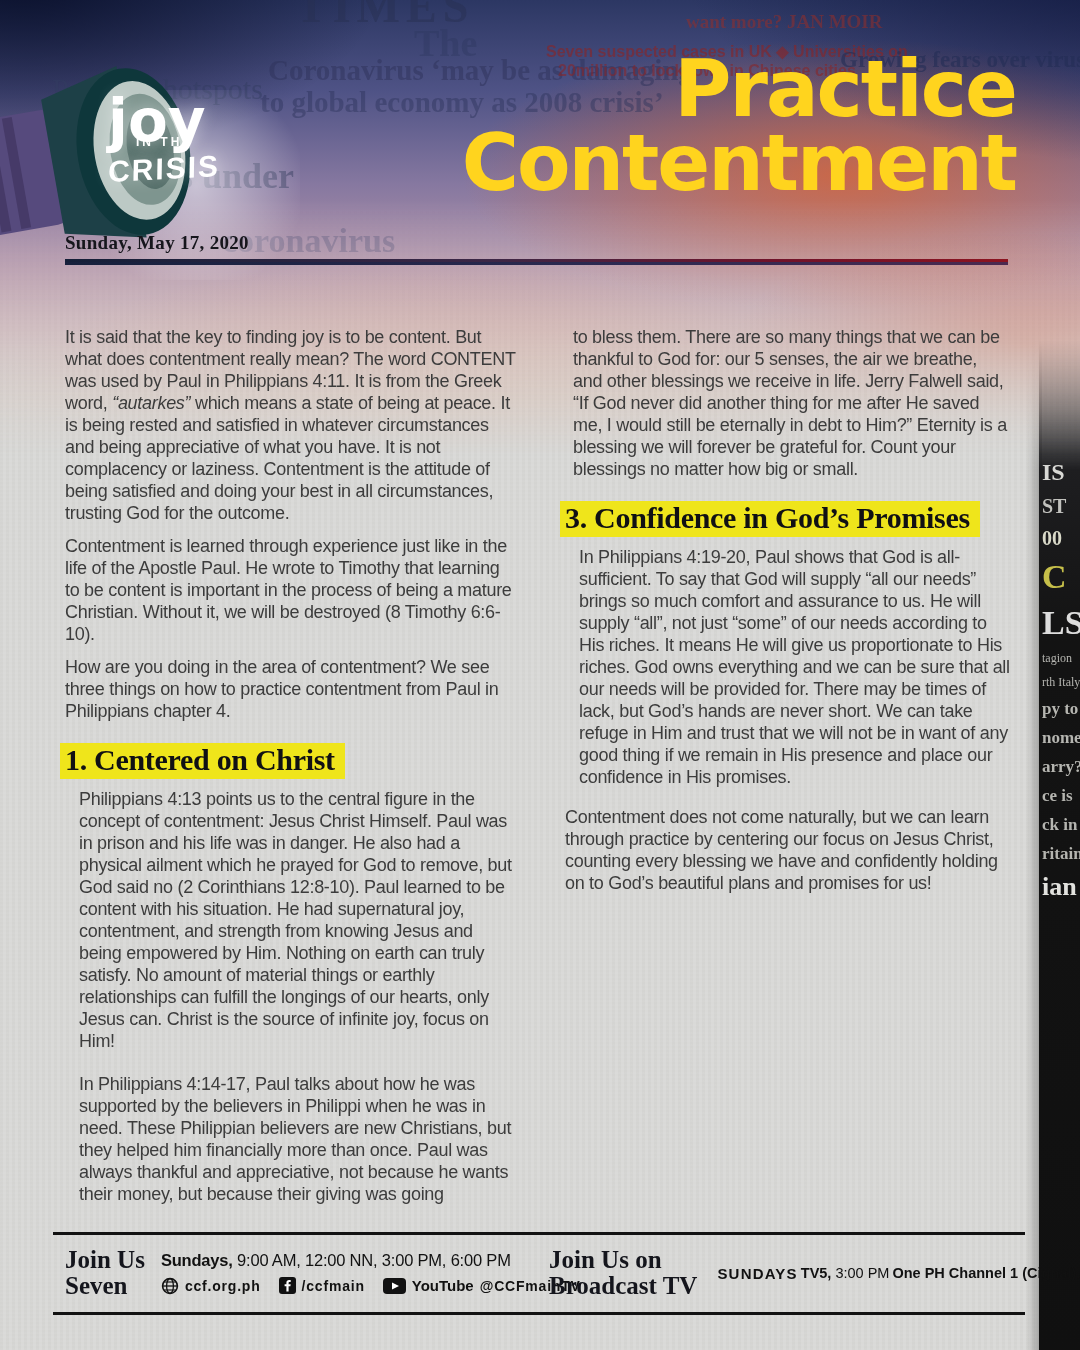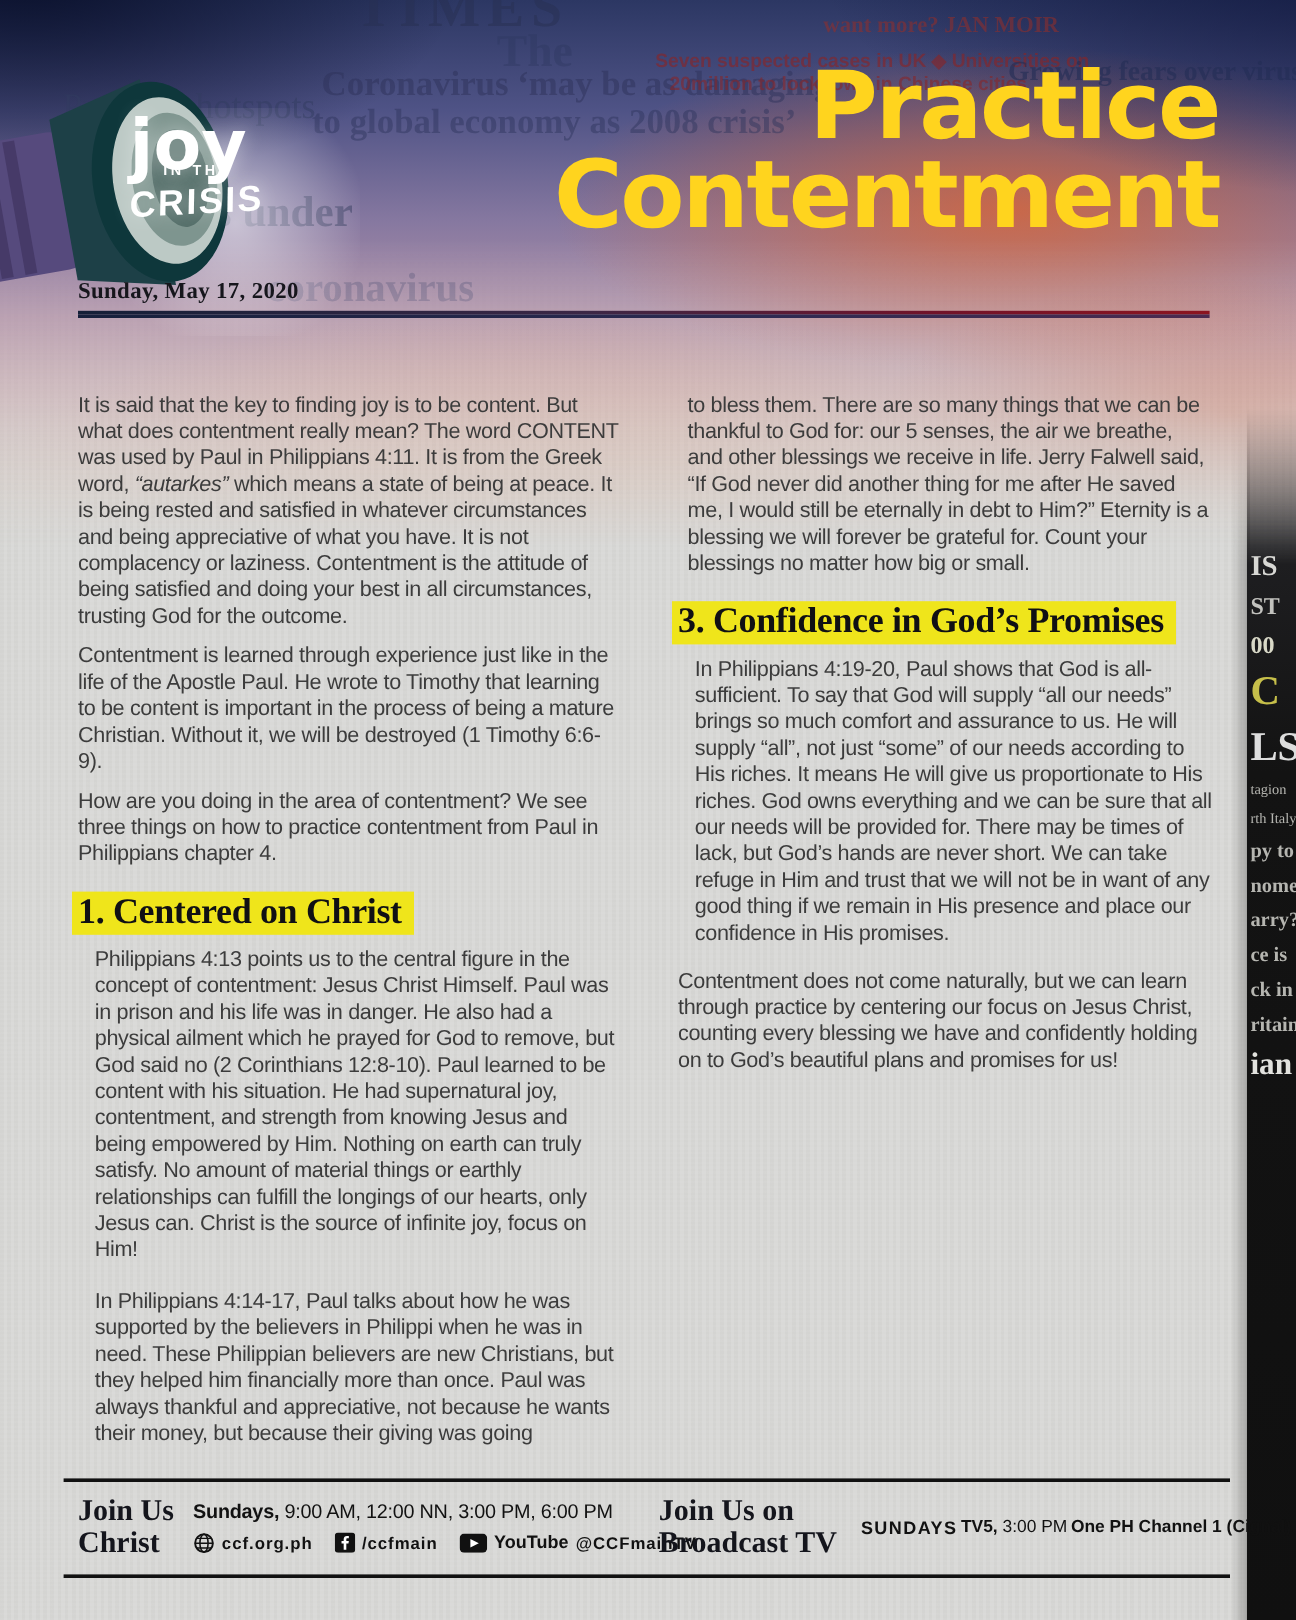--- a/index.html
+++ b/index.html
@@ -185,21 +185,21 @@
 
   <div class="masthead">
     <div class="date">Sunday, May 17, 2020</div>
     <div class="rule1"></div>
     <div class="rule2"></div>
   </div>
 
   <div class="columns">
     <div class="col1 body-text">
       <p><span>It is said that the key to finding joy is to be content. But what does contentment really mean? The word CONTENT was used by Paul in Philippians 4:11. It is from the Greek word, </span><span class="em">“autarkes”</span><span> which means a state of being at peace. It is being rested and satisfied in whatever circumstances and being appreciative of what you have. It is not complacency or laziness. Contentment is the attitude of being satisfied and doing your best in all circumstances, trusting God for the outcome.</span></p>
-      <p>Contentment is learned through experience just like in the life of the Apostle Paul. He wrote to Timothy that learning to be content is important in the process of being a mature Christian. Without it, we will be destroyed (1 Timothy 6:6-9).</p>
+      <p>Contentment is learned through experience just like in the life of the Apostle Paul. He wrote to Timothy that learning to be content is important in the process of being a mature Christian. Without it, we will be destroyed (8 Timothy 6:6-10).</p>
       <p>How are you doing in the area of contentment? We see three things on how to practice contentment from Paul in Philippians chapter 4.</p>
 
       <div class="section">
         <div class="section-heading">1. Centered on Christ</div>
         <div class="section-body">Philippians 4:13 points us to the central figure in the concept of contentment: Jesus Christ Himself. Paul was in prison and his life was in danger. He also had a physical ailment which he prayed for God to remove, but God said no (2 Corinthians 12:8-10). Paul learned to be content with his situation. He had supernatural joy, contentment, and strength from knowing Jesus and being empowered by Him. Nothing on earth can truly satisfy. No amount of material things or earthly relationships can fulfill the longings of our hearts, only Jesus can. Christ is the source of infinite joy, focus on Him!</div>
       </div>
 
       <div class="section">
         <div class="section-body">In Philippians 4:14-17, Paul talks about how he was supported by the believers in Philippi when he was in need. These Philippian believers are new Christians, but they helped him financially more than once. Paul was always thankful and appreciative, not because he wants their money, but because their giving was going</div>
       </div>
@@ -214,21 +214,21 @@
       </div>
 
       <div class="closing">Contentment does not come naturally, but we can learn through practice by centering our focus on Jesus Christ, counting every blessing we have and confidently holding on to God’s beautiful plans and promises for us!</div>
     </div>
   </div>
 
   <div class="footer">
     <div class="f-cell f-online">
       <div class="f-title">
         <div>Join Us</div>
-        <div>Christ</div>
+        <div>Seven</div>
       </div>
       <div class="f-right">
         <div class="sched"><b>Sundays,</b><span> 9:00 AM, 12:00 NN, 3:00 PM, 6:00 PM</span></div>
         <div class="links">
           <span class="link-item">
             <svg width="18" height="18" viewBox="0 0 18 18">
                 <circle cx="9" cy="9" r="7.4" fill="none" stroke="#111" stroke-width="1.6"></circle>
                 <ellipse cx="9" cy="9" rx="3.4" ry="7.4" fill="none" stroke="#111" stroke-width="1.3"></ellipse>
                 <line x1="1.6" y1="9" x2="16.4" y2="9" stroke="#111" stroke-width="1.3"></line>
                 <line x1="2.6" y1="5" x2="15.4" y2="5" stroke="#111" stroke-width="1.1"></line>

